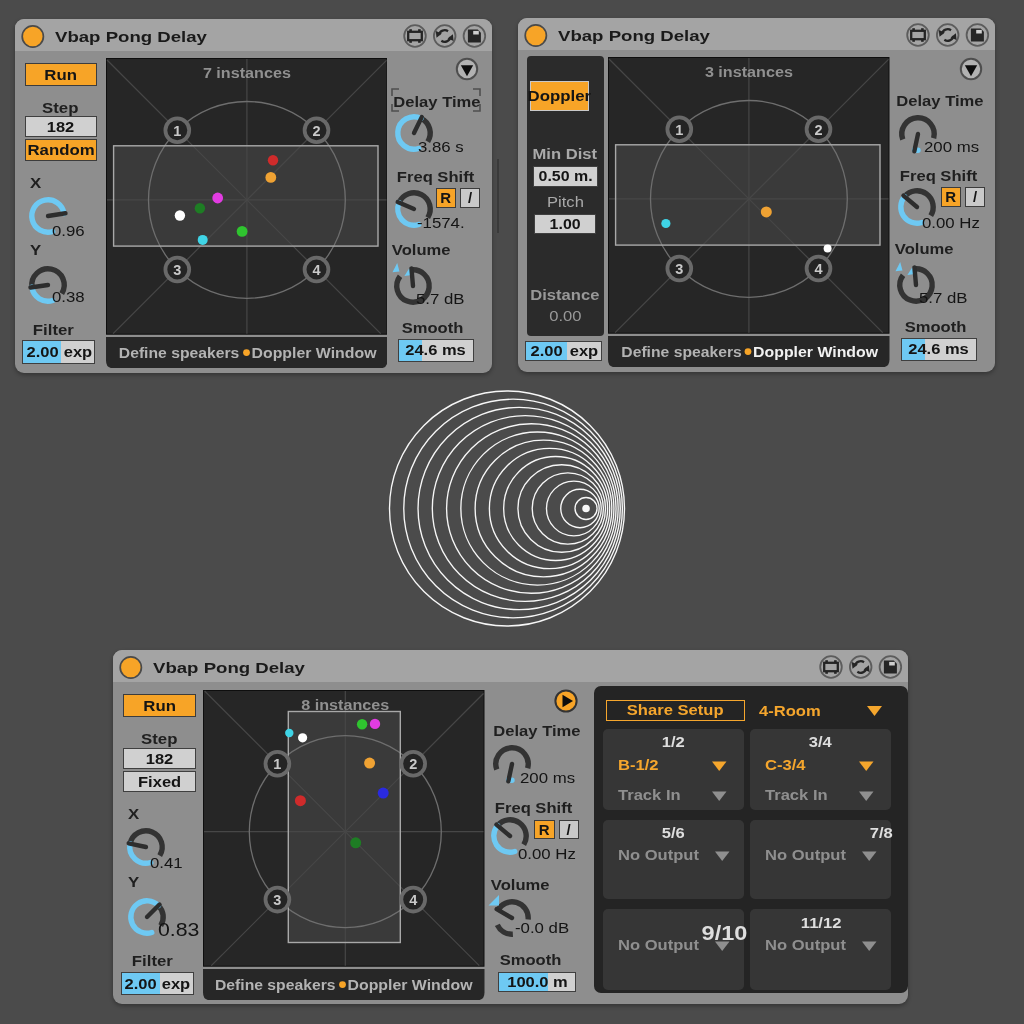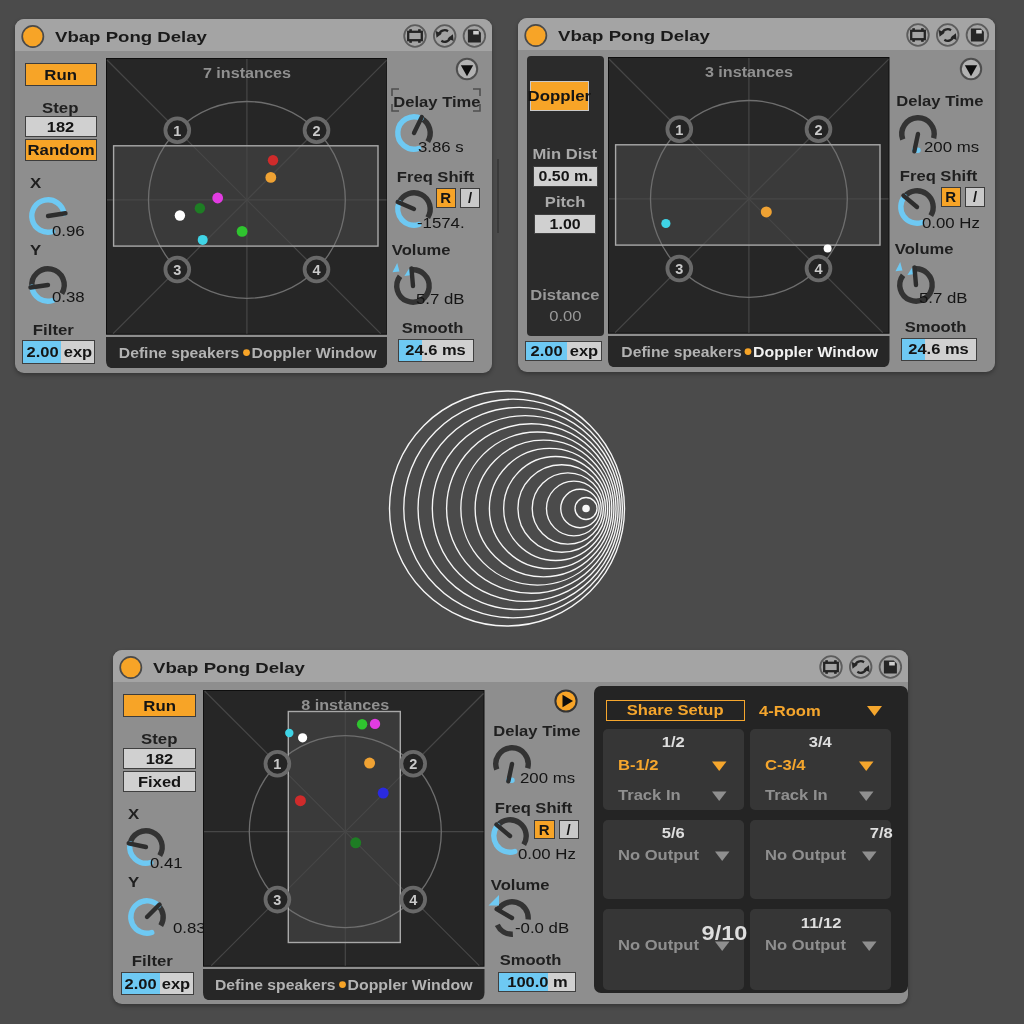--- a/index.html
+++ b/index.html
@@ -171,21 +171,21 @@
         <polygon points="52.6,18.9 46.6,16.5 51.900000000000006,12.2" fill="#252525"></polygon>
         <path d="M 66.9 7.5 L 76.7 7.5 L 79.9 10.7 L 79.9 20.5 L 66.9 20.5 Z" fill="#252525"></path>
         <rect x="72.2" y="8.9" width="5.6" height="3.6" fill="#cfcfcf"></rect>
       </svg></div>
 <div style="position:absolute;left:9px;top:38.5px;width:77.5px;height:280px;background:#2b2b2b;border-radius:4px"></div>
     <div style="position:absolute;left:12px;top:63px;width:59px;height:30.5px;background:#f7a427;border:1.5px solid #c9c9c9;text-align:left;font-size:15px;font-weight:bold;color:#151515;line-height:27px"><span style="display:inline-block;transform:scaleX(1.12);transform-origin:center center">Doppler</span></div>
     <div style="position:absolute;left:9px;top:128.5px;width:77.5px;text-align:center;font-size:14.8px;font-weight:bold;color:#a9a9a9;white-space:nowrap"><span style="display:inline-block;transform:scaleX(1.12);transform-origin:center center">Min Dist</span></div>
     <div style="position:absolute;left:15.1px;top:148.5px;width:65.1px;height:20.7px;background:#d0d0d0;border:1px solid #3f3f3f;font-size:14.5px;font-weight:bold;color:#141414;overflow:hidden">
       <div style="position:absolute;left:0;top:0;width:100%;height:100%;text-align:center;line-height:18.7px"><span style="display:inline-block;transform:scaleX(1.1);transform-origin:center center">0.50 m.</span></div>
     </div>
-    <div style="position:absolute;left:9px;top:176px;width:77.5px;text-align:center;font-size:14.8px;font-weight:bold;color:#a9a9a9;white-space:nowrap"><span style="display:inline-block;transform:scaleX(1.12);transform-origin:center center">Pitch</span></div>
+    <div style="position:absolute;left:9px;top:176px;width:77.5px;text-align:center;font-size:14.8px;font-weight:normal;color:#a9a9a9;white-space:nowrap"><span style="display:inline-block;transform:scaleX(1.12);transform-origin:center center">Pitch</span></div>
     <div style="position:absolute;left:16.7px;top:196.1px;width:62px;height:20.7px;background:#d0d0d0;border:1px solid #3f3f3f;font-size:14.5px;font-weight:bold;color:#141414;overflow:hidden">
       <div style="position:absolute;left:0;top:0;width:100%;height:100%;text-align:center;line-height:18.7px"><span style="display:inline-block;transform:scaleX(1.1);transform-origin:center center">1.00</span></div>
     </div>
     <div style="position:absolute;left:9px;top:269.5px;width:77.5px;text-align:center;font-size:14.8px;font-weight:bold;color:#989898;white-space:nowrap"><span style="display:inline-block;transform:scaleX(1.12);transform-origin:center center">Distance</span></div>
     <div style="position:absolute;left:9px;top:290px;width:77.5px;text-align:center;font-size:14.8px;font-weight:normal;color:#989898;white-space:nowrap"><span style="display:inline-block;transform:scaleX(1.12);transform-origin:center center">0.00</span></div>
     <div style="position:absolute;left:7.2px;top:323px;width:77.7px;height:20.7px;background:#d0d0d0;border:1px solid #3f3f3f;font-size:15px;font-weight:bold;color:#141414;overflow:hidden">
       <div style="position:absolute;left:0;top:0;width:54%;height:100%;background:#6ec9f3"></div>
       <div style="position:absolute;left:0;top:0;width:54%;height:100%;text-align:center;line-height:18.7px"><span style="display:inline-block;transform:scaleX(1.1);transform-origin:center center">2.00</span></div>
       <div style="position:absolute;left:54%;top:0;right:0;height:100%;text-align:center;line-height:18.7px"><span style="display:inline-block;transform:scaleX(1.1);transform-origin:center center">exp</span></div>
     </div>
@@ -297,21 +297,21 @@
     </div>
     <div style="position:absolute;left:37px;top:203.5px;width:52px;text-align:left;font-size:15px;font-weight:normal;color:#141414;white-space:nowrap"><span style="display:inline-block;transform:scaleX(1.12);transform-origin:left center">0.41</span></div>
     <div style="position:absolute;left:15px;top:222.5px;width:20px;text-align:left;font-size:15px;font-weight:bold;color:#1f1f1f;white-space:nowrap"><span style="display:inline-block;transform:scaleX(1.12);transform-origin:left center">Y</span></div>
     <div style="position:absolute;left:3.5px;top:236.5px;width:60px;height:60px">
       <svg width="60" height="60" viewBox="0 0 60 60" style="position:absolute;left:0;top:0">
         <path d="M 43.74 38.58 A 16.20 16.20 0 0 0 41.46 18.54" stroke="#333333" stroke-width="5.4" fill="none" stroke-linecap="butt"></path>
         <path d="M 41.46 18.54 A 16.20 16.20 0 1 0 34.74 45.49" stroke="#6ec9f3" stroke-width="5.4" fill="none" stroke-linecap="round"></path>
         <line x1="30.0" y1="30.0" x2="42.52" y2="17.48" stroke="#2d2d2d" stroke-width="4.4" stroke-linecap="round"></line>
       </svg>
     </div>
-    <div style="position:absolute;left:37px;top:269px;width:52px;text-align:right;font-size:15px;font-weight:normal;color:#141414;white-space:nowrap"><span style="display:inline-block;transform:scaleX(1.12);transform-origin:left center">0.83</span></div>
+    <div style="position:absolute;left:37px;top:269px;width:52px;text-align:center;font-size:19px;font-weight:normal;color:#141414;white-space:nowrap"><span style="display:inline-block;transform:scaleX(1.12);transform-origin:left center">0.83</span></div>
     <div style="position:absolute;left:0px;top:302px;width:78.5px;text-align:center;font-size:15px;font-weight:bold;color:#1f1f1f;white-space:nowrap"><span style="display:inline-block;transform:scaleX(1.12);transform-origin:center center">Filter</span></div>
     <div style="position:absolute;left:7.5px;top:321.8px;width:73.2px;height:23.5px;background:#d0d0d0;border:1px solid #3f3f3f;font-size:15px;font-weight:bold;color:#141414;overflow:hidden">
       <div style="position:absolute;left:0;top:0;width:54%;height:100%;background:#6ec9f3"></div>
       <div style="position:absolute;left:0;top:0;width:54%;height:100%;text-align:center;line-height:21.5px"><span style="display:inline-block;transform:scaleX(1.1);transform-origin:center center">2.00</span></div>
       <div style="position:absolute;left:54%;top:0;right:0;height:100%;text-align:center;line-height:21.5px"><span style="display:inline-block;transform:scaleX(1.1);transform-origin:center center">exp</span></div>
     </div>
     <div style="position:absolute;left:90px;top:40px;width:281.5px;height:312px">
       <svg width="281.5" height="310" viewBox="0 0 281.5 310" style="position:absolute;left:0;top:0">
         <rect x="0.5" y="0.5" width="280.5" height="275.7" fill="#262626" stroke="#0e0e0e"></rect>
         <rect x="85.3" y="21.5" width="112" height="231" fill="#3a3a3a"></rect>

